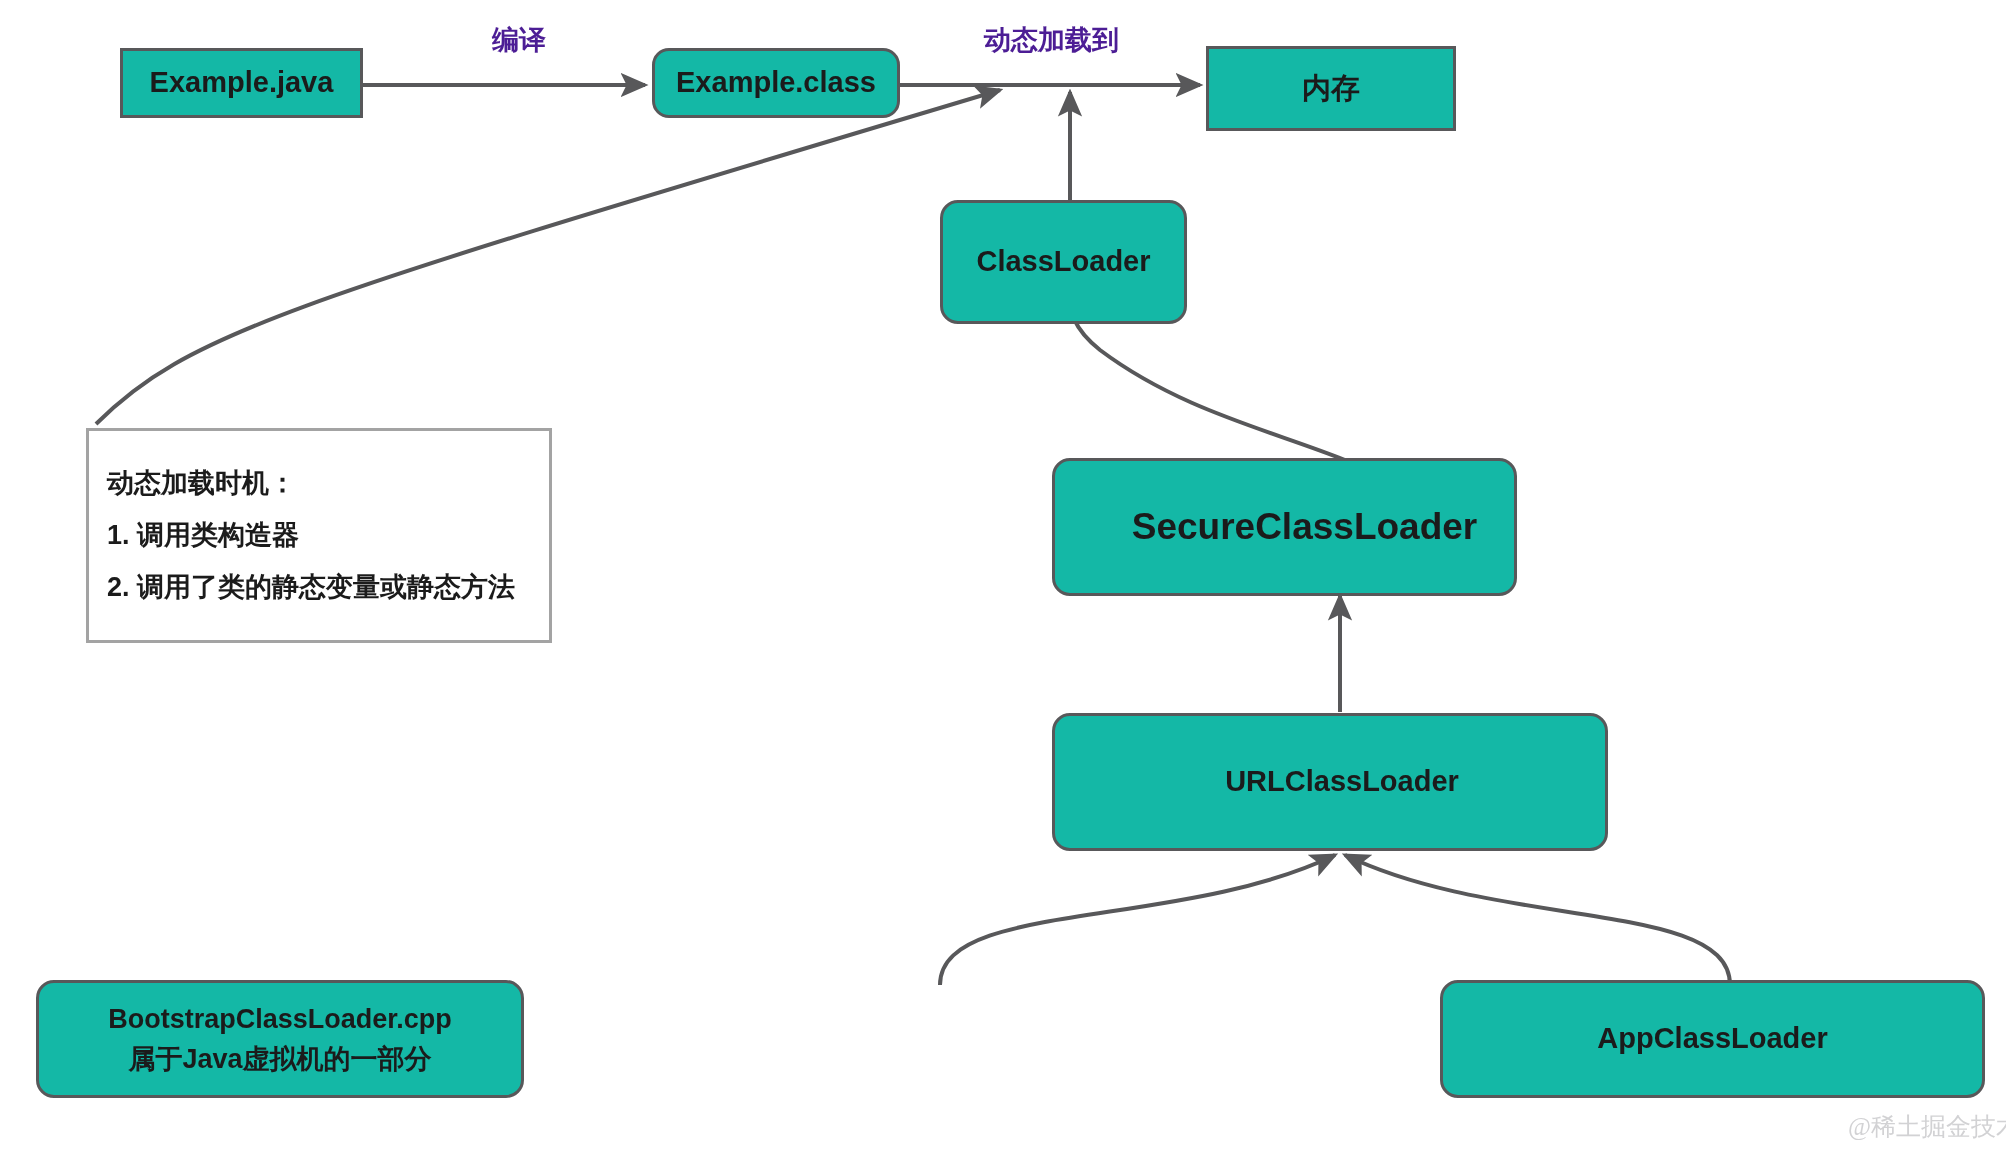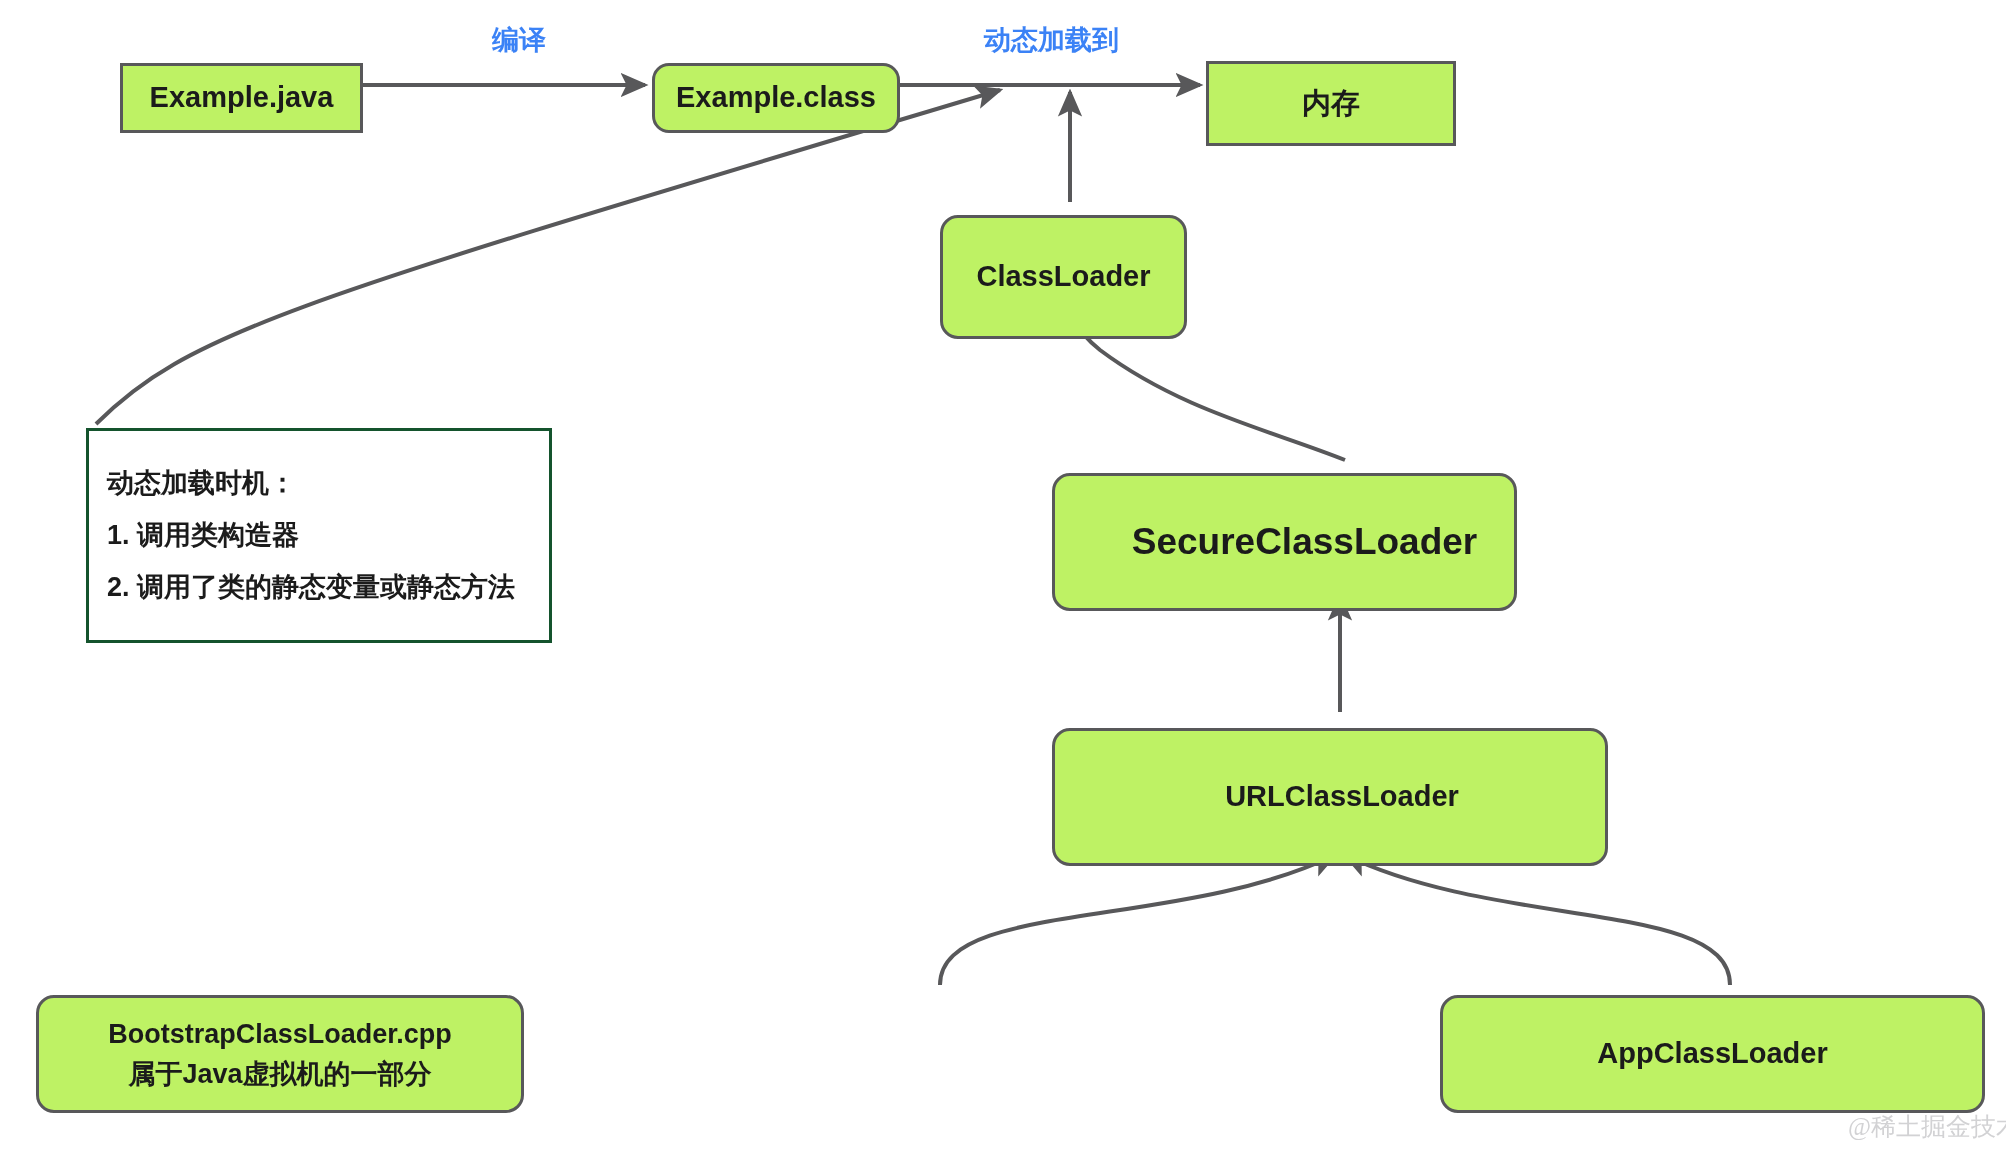--- a/index.html
+++ b/index.html
@@ -21,50 +21,49 @@
     position: absolute;
     left: 0;
     top: 0;
     width: 2006px;
     height: 1154px;
     pointer-events: none;
   }
   .node {
     position: absolute;
     box-sizing: border-box;
-    background: #bef264;
+    background: #14b8a6;
     border: 3px solid #58585a;
     display: flex;
     flex-direction: column;
     align-items: center;
     justify-content: center;
     text-align: center;
     color: #1b1b1b;
     font-weight: bold;
     line-height: 1.5;
-    margin-top: 15px;
   }
   .node.rounded { border-radius: 18px; }
   .node.sharp   { border-radius: 0; }
 
   .n-title { white-space: nowrap; }
 
   .label {
     position: absolute;
-    color: #3b82f6;
+    color: #4c1d95;
     font-weight: bold;
     white-space: nowrap;
   }
 
   
   .note {
     position: absolute;
     box-sizing: border-box;
     background: #ffffff;
-    border: 3px solid #14532d;
+    border: 3px solid #a3a3a3;
     padding: 34px 18px 18px 18px;
     display: flex;
     flex-direction: column;
     justify-content: flex-start;
     color: #1b1b1b;
     font-weight: bold;
   }
   .note .line {
     text-align: left;
     white-space: nowrap;

